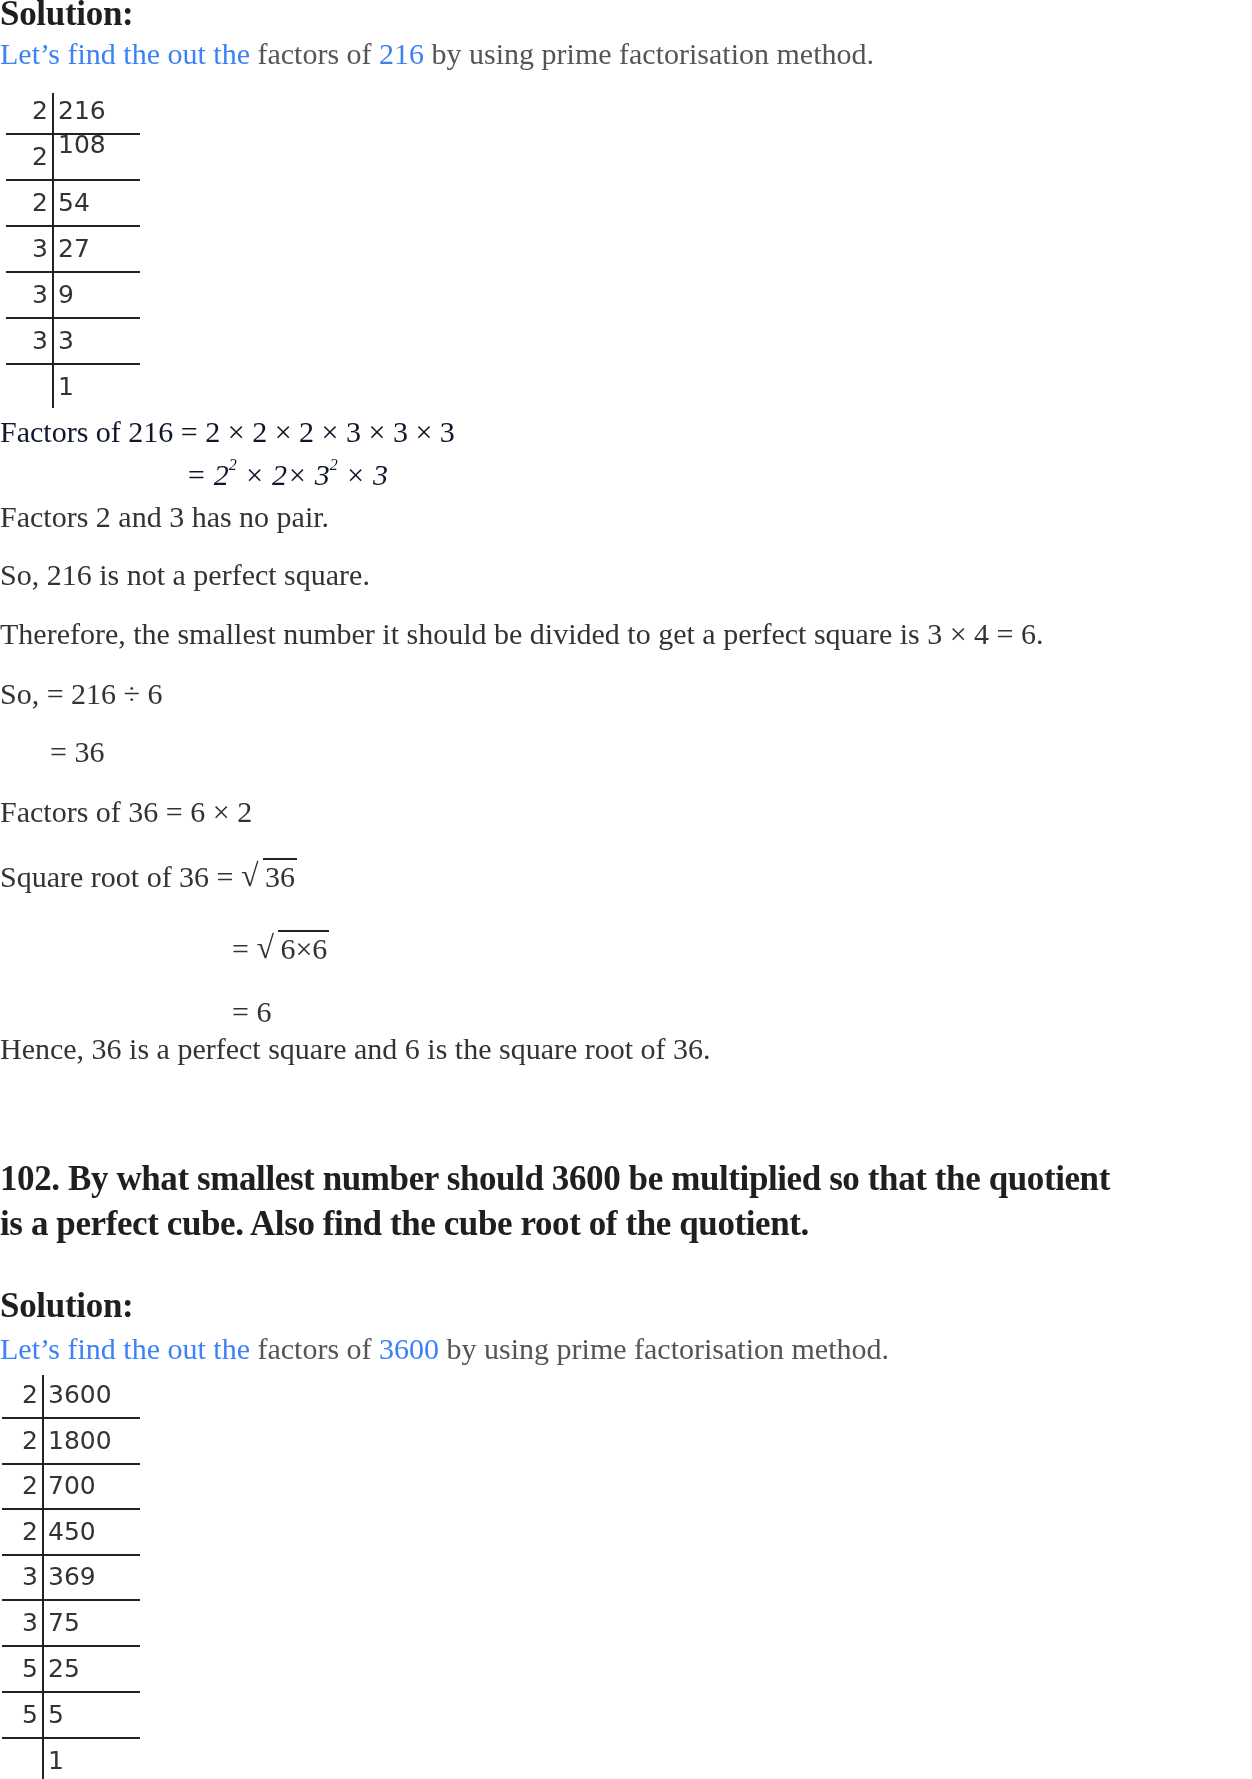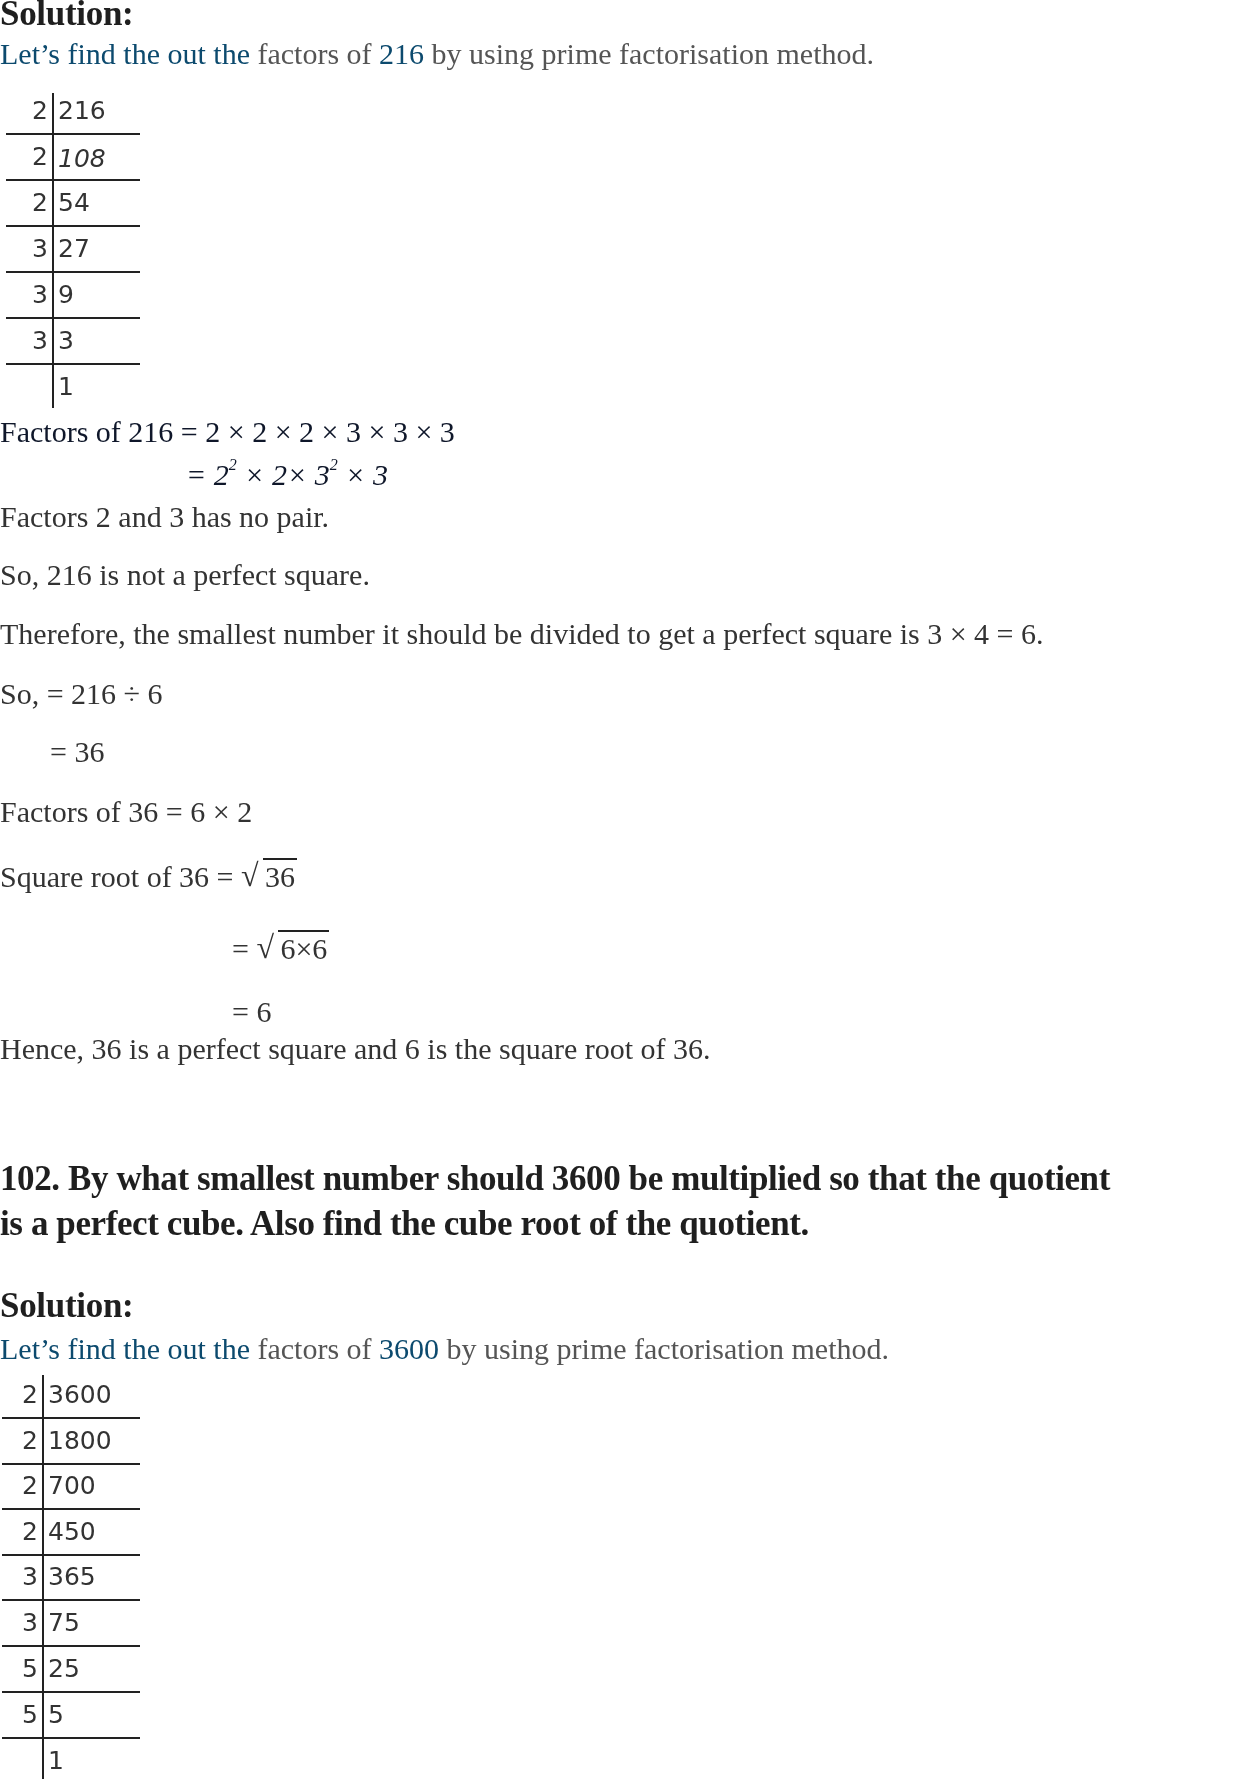--- a/index.html
+++ b/index.html
@@ -2,21 +2,21 @@
 <html><head>
 <meta charset="utf-8">
 <style>
   html, body { margin:0; padding:0; background:#ffffff; }
   body { width:1252px; height:1779px; position:relative; overflow:hidden;
          font-family:"Liberation Serif", serif; color:#2a2a2a; }
   .abs { position:absolute; white-space:nowrap; }
   .h-sol { font-weight:bold; font-size:35px; color:#1f1f1f; letter-spacing:-0.3px; }
   .body { font-size:30px; color:#333; }
   .light { color:#555; }
-  .dark { color:#0c4a6e;margin-top:32px; }
+  .dark { color:#3b82f6;margin-top:32px; }
   .q { font-weight:bold; font-size:35px; color:#1f1f1f; letter-spacing:-0.4px; }
   .tbl-divisor { font-family:"DejaVu Sans", sans-serif; font-size:25px; color:#333; text-align:right; }
   .tbl-num { font-family:"DejaVu Sans", sans-serif; font-size:25px; color:#333; }
   .vline { position:absolute; width:2px; background:#222; }
   .hline { position:absolute; height:2px; background:#222; }
   .math { font-size:30px; color:#0f172a; }
   sup { font-size:16px; vertical-align:top; position:relative; top:-2px; }
   .sqrt { display:inline-block; position:relative; padding-left:22px; }
   .sqrt .rad { position:absolute; left:0; top:-3px; font-size:32px; }
   .sqrt .arg { border-top:2px solid #222; padding:0 2px;font-family:Liberation Serif, serif; }
@@ -35,21 +35,21 @@
   <div class="hline" style="left:6px; top:133px; width:134px;"></div>
   <div class="hline" style="left:6px; top:179px; width:134px;"></div>
   <div class="hline" style="left:6px; top:225px; width:134px;"></div>
   <div class="hline" style="left:6px; top:271px; width:134px;"></div>
   <div class="hline" style="left:6px; top:317px; width:134px;"></div>
   <div class="hline" style="left:6px; top:363px; width:134px;"></div>
 
   <div class="abs tbl-divisor" style="left:0; width:48px; top:96px;">2</div>
   <div class="abs tbl-num" style="left:58px; top:96px;">216</div>
   <div class="abs tbl-divisor" style="left:0; width:48px; top:142px;">2</div>
-  <div class="abs tbl-num" style="left:58px; top:144px;font-style:italic;">108</div>
+  <div class="abs tbl-num" style="left:58px; top:130px;">108</div>
   <div class="abs tbl-divisor" style="left:0; width:48px; top:188px;">2</div>
   <div class="abs tbl-num" style="left:58px; top:188px;">54</div>
   <div class="abs tbl-divisor" style="left:0; width:48px; top:234px;">3</div>
   <div class="abs tbl-num" style="left:58px; top:234px;">27</div>
   <div class="abs tbl-divisor" style="left:0; width:48px; top:280px;">3</div>
   <div class="abs tbl-num" style="left:58px; top:280px;">9</div>
   <div class="abs tbl-divisor" style="left:0; width:48px; top:326px;">3</div>
   <div class="abs tbl-num" style="left:58px; top:326px;">3</div>
   <div class="abs tbl-num" style="left:58px; top:372px;">1</div>
 </div>
@@ -100,21 +100,21 @@
 
   <div class="abs tbl-divisor" style="left:0; width:38px; top:1380px;">2</div>
   <div class="abs tbl-num" style="left:48px; top:1380px;">3600</div>
   <div class="abs tbl-divisor" style="left:0; width:38px; top:1426px;">2</div>
   <div class="abs tbl-num" style="left:48px; top:1426px;">1800</div>
   <div class="abs tbl-divisor" style="left:0; width:38px; top:1471px;">2</div>
   <div class="abs tbl-num" style="left:48px; top:1471px;">700</div>
   <div class="abs tbl-divisor" style="left:0; width:38px; top:1517px;">2</div>
   <div class="abs tbl-num" style="left:48px; top:1517px;">450</div>
   <div class="abs tbl-divisor" style="left:0; width:38px; top:1562px;">3</div>
-  <div class="abs tbl-num" style="left:48px; top:1562px;">365</div>
+  <div class="abs tbl-num" style="left:48px; top:1562px;">369</div>
   <div class="abs tbl-divisor" style="left:0; width:38px; top:1608px;">3</div>
   <div class="abs tbl-num" style="left:48px; top:1608px;">75</div>
   <div class="abs tbl-divisor" style="left:0; width:38px; top:1654px;">5</div>
   <div class="abs tbl-num" style="left:48px; top:1654px;">25</div>
   <div class="abs tbl-divisor" style="left:0; width:38px; top:1700px;">5</div>
   <div class="abs tbl-num" style="left:48px; top:1700px;">5</div>
   <div class="abs tbl-num" style="left:48px; top:1746px;">1</div>
 </div>
 
 </body></html>

